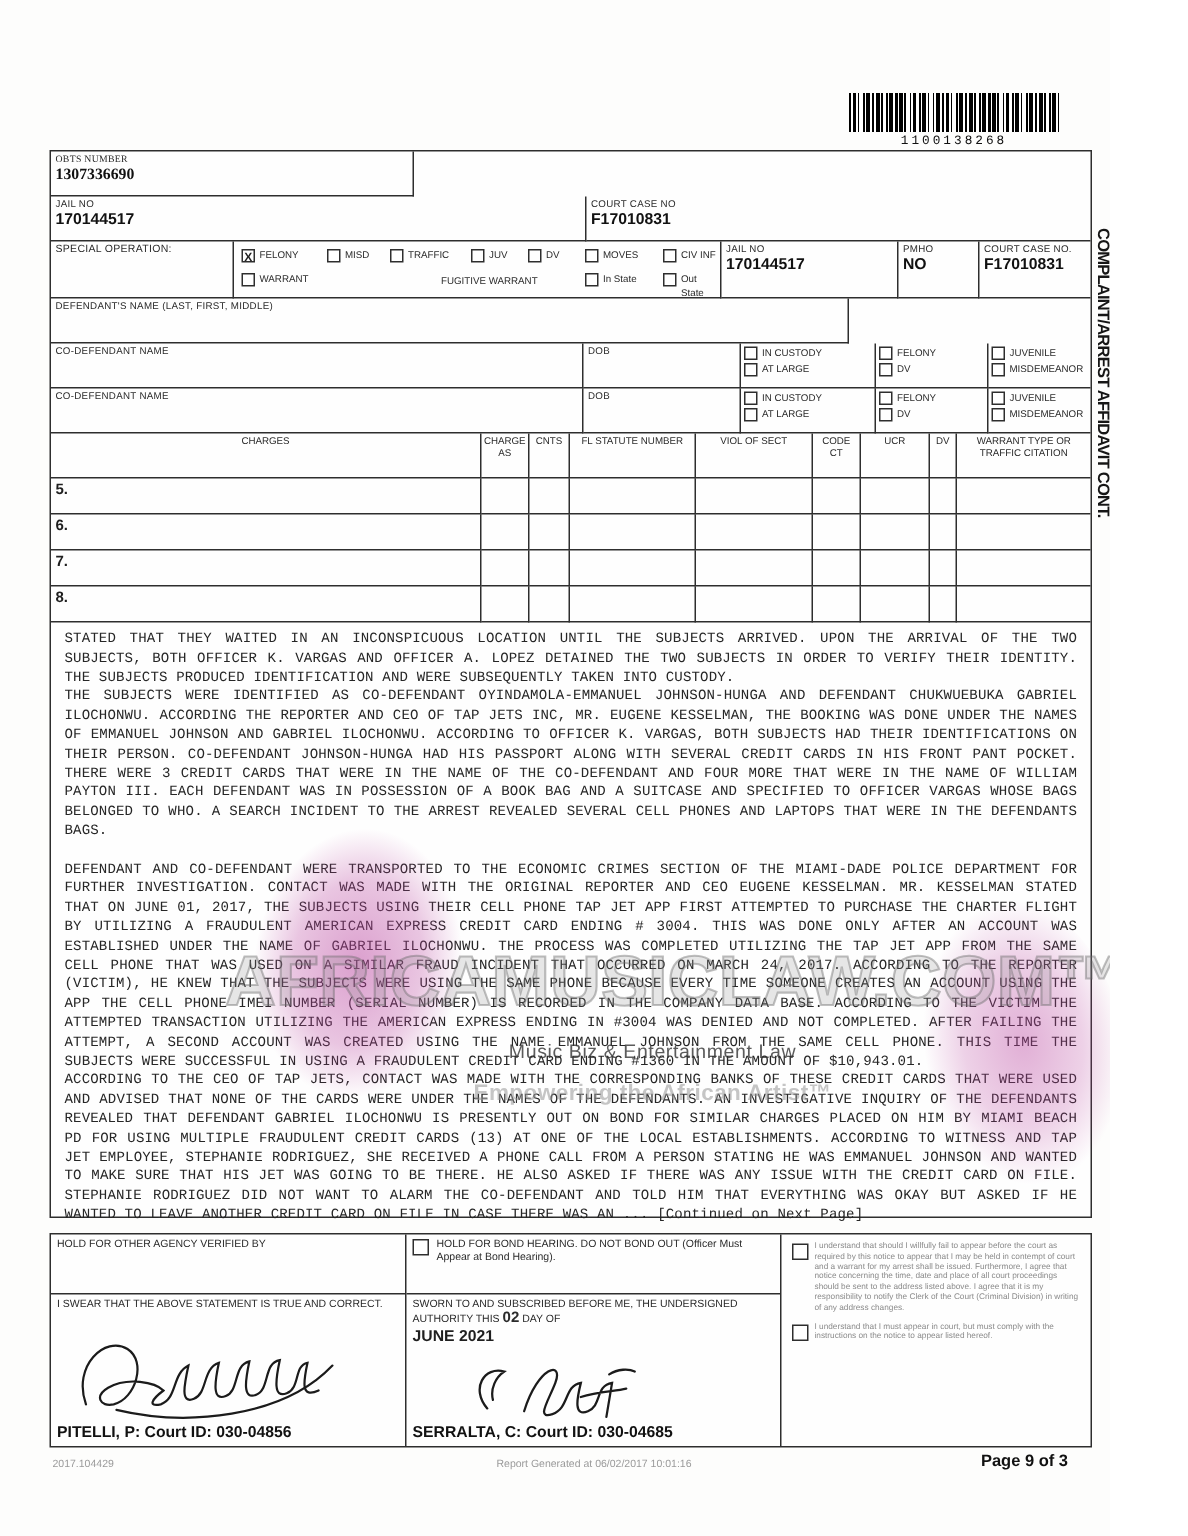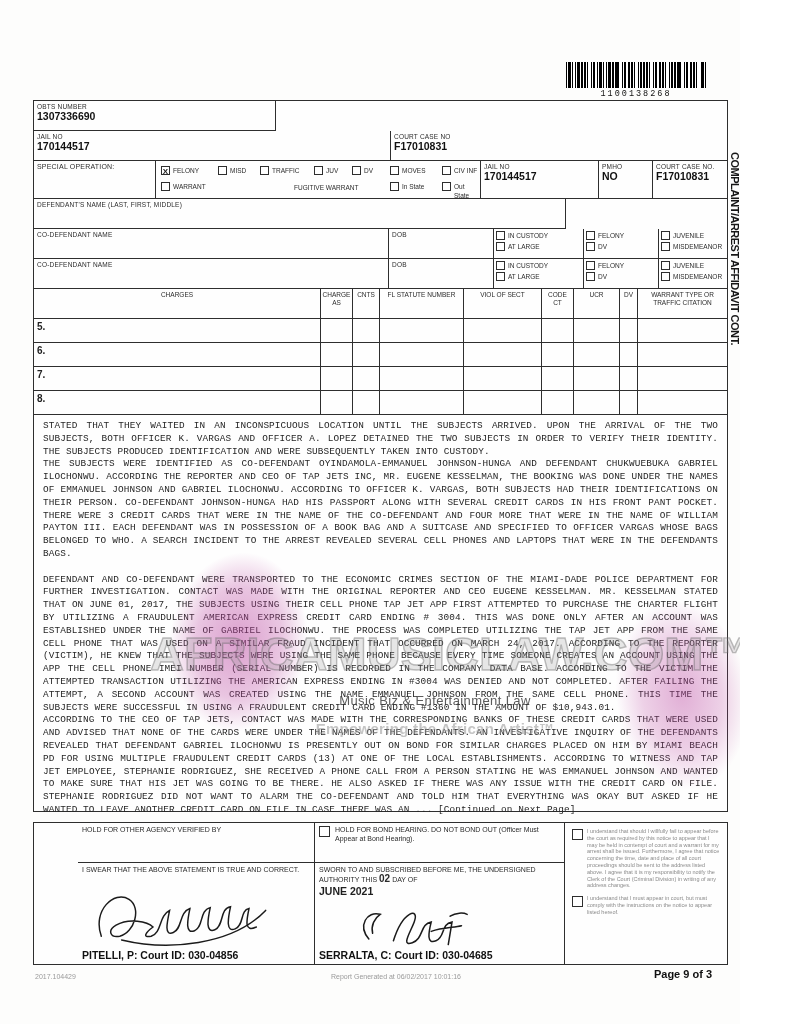--- a/index.html
+++ b/index.html
@@ -81,21 +81,21 @@
   .wm-sub {
     position: absolute; left: 250px; top: 720px; width: 370px; text-align: center;
     font-size: 15px; font-weight: bold; color: rgba(150,150,150,0.55); letter-spacing: 0.3px;
   }
   
   .form-bottom {
     position: absolute; left: 33px; top: 822px; width: 695px; height: 143px;
     border: 1.5px solid #2e2e2e; background:#fefefe; display: flex;
   }
   .bcol { position: relative; }
-  .bcol1 { width: 237px; border-right: 1.5px solid #2e2e2e; margin-left: 44px; }
+  .bcol1 { width: 237px; border-right: 1.5px solid #2e2e2e; }
   .bcol2 { width: 250px; border-right: 1.5px solid #2e2e2e; }
   .bcol3 { flex: 1; }
   .bbox-top { height: 40px; border-bottom: 1.5px solid #2e2e2e; position: relative; padding: 3px 4px; }
   .bbox-bot { position: relative; height: 101px; padding: 3px 4px; }
   .smalltext { font-size: 7px; line-height: 8.5px; color: #2b2b2b; }
   .idline { position: absolute; left: 4px; bottom: 3px; font-size: 10.5px; font-weight: bold; color: #111; }
   .sig { position: absolute; }
   .sig path { fill: none; stroke: #1b1b1b; stroke-width: 1.6; stroke-linecap: round; }
   .bold-day { font-weight: bold; font-size: 10px; }
   .month-line { font-weight: bold; font-size: 10.5px; margin-top: 1px; }
@@ -113,21 +113,21 @@
 <div class="page">
 
   <div class="barcode"></div>
   <div class="barcode-num">1100138268</div>
 
   <div class="side-title">COMPLAINT/ARREST AFFIDAVIT CONT.</div>
 
   <div class="form-top">
 
     <div class="frow" style="height:30px;">
-      <div class="cell" style="flex:0 0 242px;">
+      <div class="cell" style="flex:0 0 242px;font-family:Liberation Serif, serif;">
         <div class="lab">OBTS NUMBER</div>
         <div class="val">1307336690</div>
       </div>
     </div>
 
     <div class="frow" style="height:30px;">
       <div class="cell" style="flex:0 0 357px;">
         <div class="lab">JAIL NO</div>
         <div class="val">170144517</div>
       </div>

